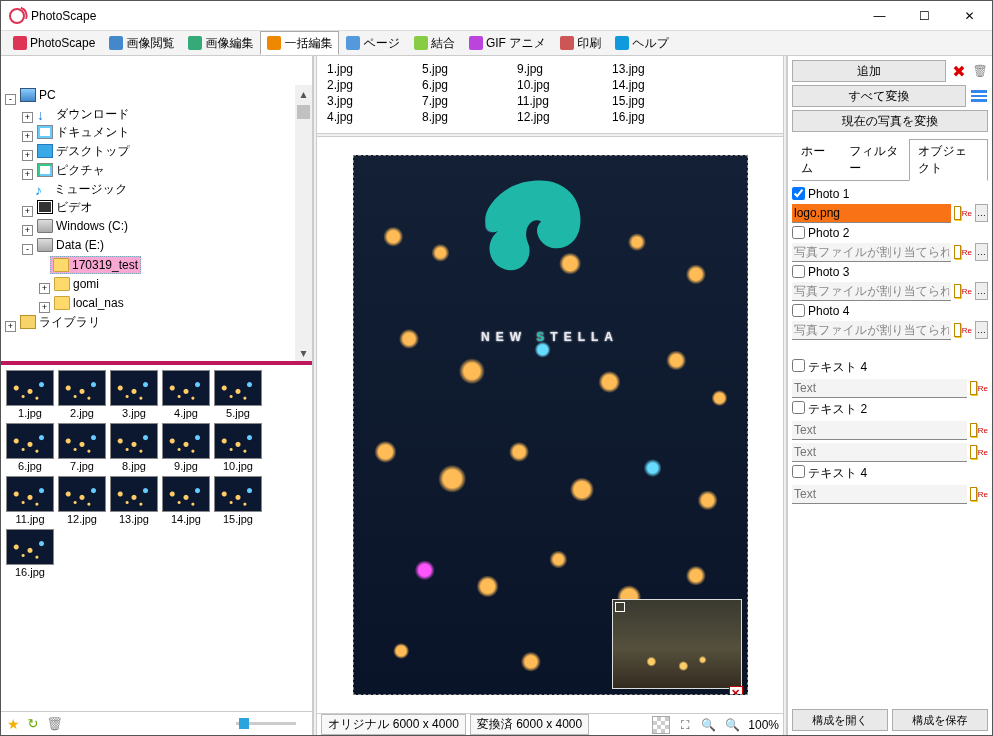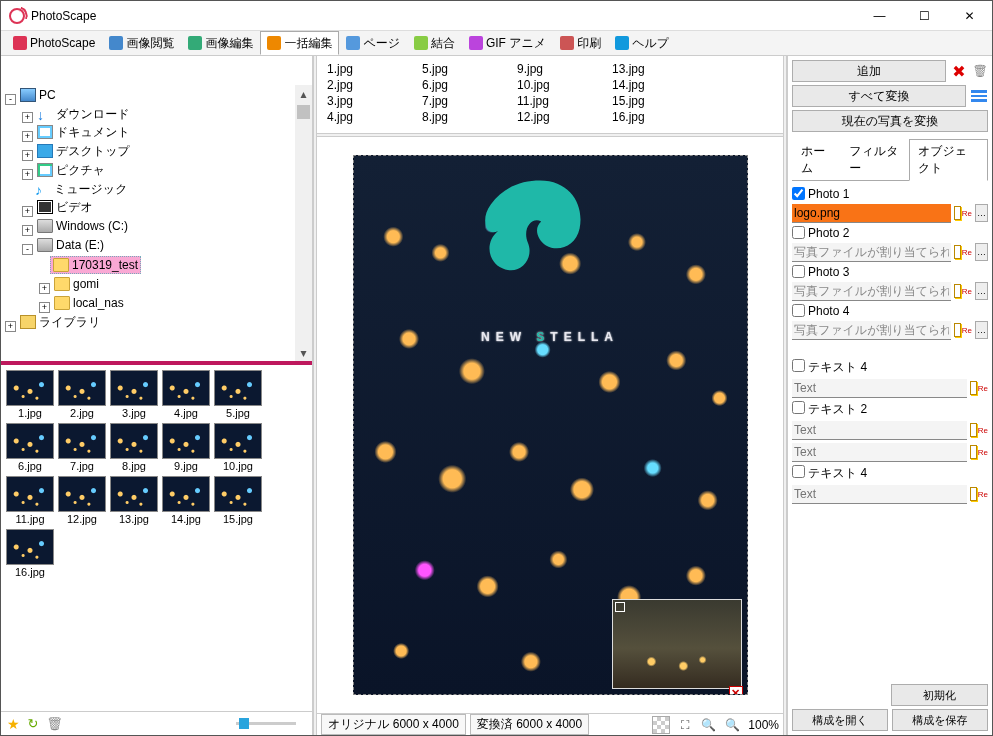--- a/index.html
+++ b/index.html
@@ -509,22 +509,18 @@
         </div>
         <div class="rfield">
           <input class="rinput" disabled="" placeholder="Text" style="">
           <span class="sbtn re"></span>
         </div>
       </div>
 
     <div class="spacer"></div>
     <div class="rbottom">
       <div class="row2">
-        <div style="flex:1"></div>
-        <div class="rbtn">初期化</div>
-      </div>
-      <div class="row2">
         <div class="rbtn">構成を開く</div>
         <div class="rbtn">構成を保存</div>
       </div>
     </div>
   </div>
 </div>
 
 </body></html>

